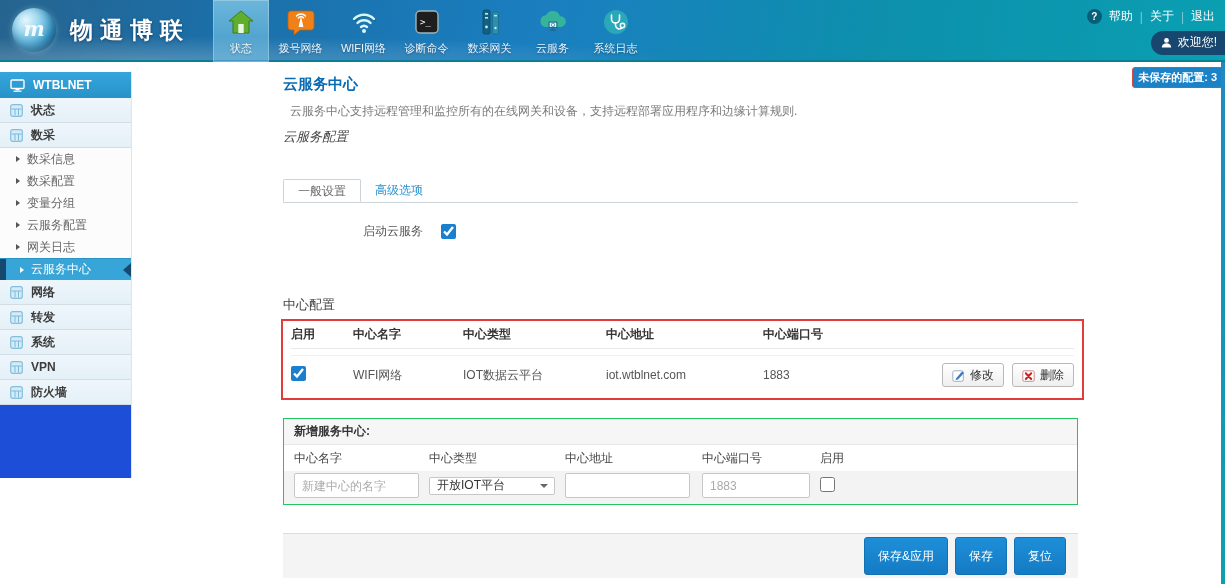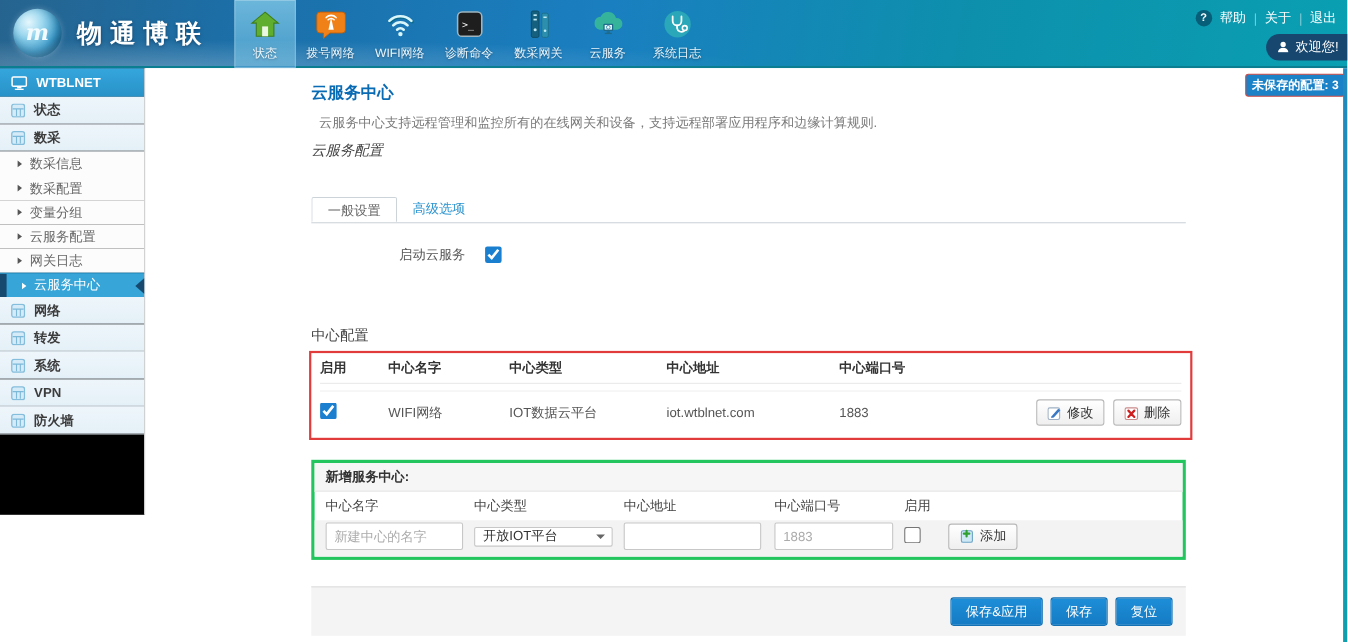--- a/index.html
+++ b/index.html
@@ -30,21 +30,21 @@
 
   .top-links { position:absolute; right:10px; top:8px; display:flex; align-items:center; gap:7px; color:#fff; font-size:12px; }
   .top-links .sep { opacity:.45; }
   .q-icon { width:15px; height:15px; border-radius:50%; background:rgba(6,45,75,.55); color:#fff;
     display:inline-flex; align-items:center; justify-content:center; font-size:10px; font-weight:bold; }
   .top-links a { color:#fff; text-decoration:none; cursor:pointer; }
   .welcome { position:absolute; right:0; top:31px; background:#17476e; color:#fff; font-size:12px;
     border-radius:12px 0 0 12px; padding:3px 8px 4px 10px; display:flex; align-items:center; gap:6px; cursor:pointer; }
 
   
-  .sidebar { position:absolute; left:0; top:62px; width:132px; height:406px; background:#000000; border-right:1px solid #e4e4e4; }
+  .sidebar { position:absolute; left:0; top:72px; width:132px; height:406px; background:#1d4ed8; border-right:1px solid #e4e4e4; }
   .side-header { height:26px; background:linear-gradient(#35a6dc,#2792c8); color:#fff; font-weight:bold;
     display:flex; align-items:center; gap:8px; padding:0 10px; font-size:12px; }
   .side-group { height:25px; background:linear-gradient(#eef6fb,#e4f0f7); border-bottom:1px solid #d3dde3;
     display:flex; align-items:center; gap:8px; padding:0 10px; color:#3c3c3c; font-weight:bold; cursor:pointer; }
   .side-sub { height:22px; background:#fcfcfc; display:flex; align-items:center; gap:7px; padding:0 0 0 16px;
     color:#666; cursor:pointer; position:relative; }
   .tri { width:0; height:0; border-left:4px solid #555; border-top:3.5px solid transparent; border-bottom:3.5px solid transparent; flex:0 0 auto; }
   .side-sub.active { background:#38a5d8; color:#fff; border-top:1px solid #2b94c6; }
   .side-sub.active .tri { border-left-color:#fff; }
   .side-sub.active::before { content:""; position:absolute; left:0; top:0; bottom:0; width:6px; background:#17496f; }
@@ -71,35 +71,35 @@
   input[type=checkbox] { width:15px; height:15px; accent-color:#1b7fd0; cursor:pointer; }
 
   .center-table { position:absolute; left:149px; top:257px; width:803px; height:81px; border:2px solid #e23b3b; background:#fff; padding:0 8px; }
   .t-head { display:flex; align-items:center; height:28px; border-bottom:1px solid #e9e9e9; font-weight:bold; color:#333; }
   .t-row { display:flex; align-items:center; height:39px; margin-top:6px; border-top:1px solid #f0f0f0; color:#555; }
   .c-enable{ width:62px; } .c-name{ width:110px; } .c-type{ width:143px; } .c-addr{ width:157px; } .c-port{ width:120px; }
   .c-actions{ flex:1; display:flex; justify-content:flex-end; gap:8px; }
   .gray-btn { height:24px; display:inline-flex; align-items:center; gap:5px; padding:0 9px;
     background:linear-gradient(#ffffff,#efefef); border:1px solid #b9b9b9; border-radius:3px; color:#333; font-size:12px; cursor:pointer; }
 
-  .add-box { position:absolute; left:151px; top:356px; width:795px; border:3px solid #22c55e; background:#fff; }
+  .add-box { position:absolute; left:151px; top:356px; width:795px; border:1px solid #22c55e; background:#fff; }
   .add-head { height:26px; background:#f6f6f6; border-bottom:1px solid #e7e7e7; display:flex; align-items:center; padding:0 10px; font-weight:bold; color:#333; }
   .add-labels { height:26px; display:flex; align-items:center; padding:0 10px; color:#444; }
   .add-inputs { background:#f3f3f3; display:flex; align-items:center; padding:4px 10px 8px 10px; height:33px; }
   .f-c1{ width:135px; } .f-c2{ width:136px; } .f-c3{ width:137px; } .f-c4{ width:118px; } .f-c5{ width:40px; } .f-c6{ flex:1; }
   .txt { height:25px; width:125px; border:1px solid #c7c7c7; border-radius:2px; background:#fff; padding:0 7px; font-size:12px; color:#333; font-family:inherit; }
   .txt::placeholder { color:#ababab; }
   .txt.port { width:108px; }
   .sel { height:18px; width:126px; border:1px solid #c7c7c7; border-radius:2px; background:#fff; display:flex;
     align-items:center; justify-content:space-between; padding:0 6px 0 7px; color:#333; cursor:pointer; }
   .caret { width:0; height:0; border-top:4px solid #666; border-left:4px solid transparent; border-right:4px solid transparent; }
 
   .footer-bar { position:absolute; left:151px; top:471px; width:795px; height:45px; background:#f4f4f4;
     border-top:1px solid #ddd; display:flex; align-items:center; justify-content:flex-end; gap:7px; padding-right:12px; }
-  .blue-btn { height:26px; padding:0 13px; background:linear-gradient(#1e8ed8,#147bc4); border:1px solid #1271b5;
+  .blue-btn { height:38px; padding:0 13px; background:linear-gradient(#1e8ed8,#147bc4); border:1px solid #1271b5;
     border-radius:3px; color:#fff; font-size:12px; cursor:pointer; font-family:inherit; }
 
   .scroll-strip { position:absolute; right:0; top:62px; width:4px; height:522px;
     background:linear-gradient(#2189c0,#0e9fae); cursor:pointer; }
 
   .ic { display:block; }
 </style>
 </head>
 <body>
 
@@ -388,29 +388,20 @@
         </span>
         <span class="f-c3">
           <input class="txt" type="text" style="">
         </span>
         <span class="f-c4">
           <input class="txt port" type="text" placeholder="1883" style="">
         </span>
         <span class="f-c5">
           <input type="checkbox" style="">
         </span>
-        <span class="f-c6">
-          <button class="gray-btn">
-            <svg width="14" height="13" viewBox="0 0 14 13">
-                <rect x="2" y="1.5" width="10" height="10.5" rx="1.5" fill="#cfe8f6" stroke="#6ba3c6" stroke-width="1"></rect>
-                <path d="M4.2 4.2 h5 M6.7 1.7 v5" stroke="#2ea02e" stroke-width="2" stroke-linecap="round"></path>
-              </svg>
-            <span>添加</span>
-          </button>
-        </span>
       </div>
     </div>
 
     <div class="footer-bar">
       <button class="blue-btn">保存&amp;应用</button>
       <button class="blue-btn">保存</button>
       <button class="blue-btn">复位</button>
     </div>
   </div>
 

